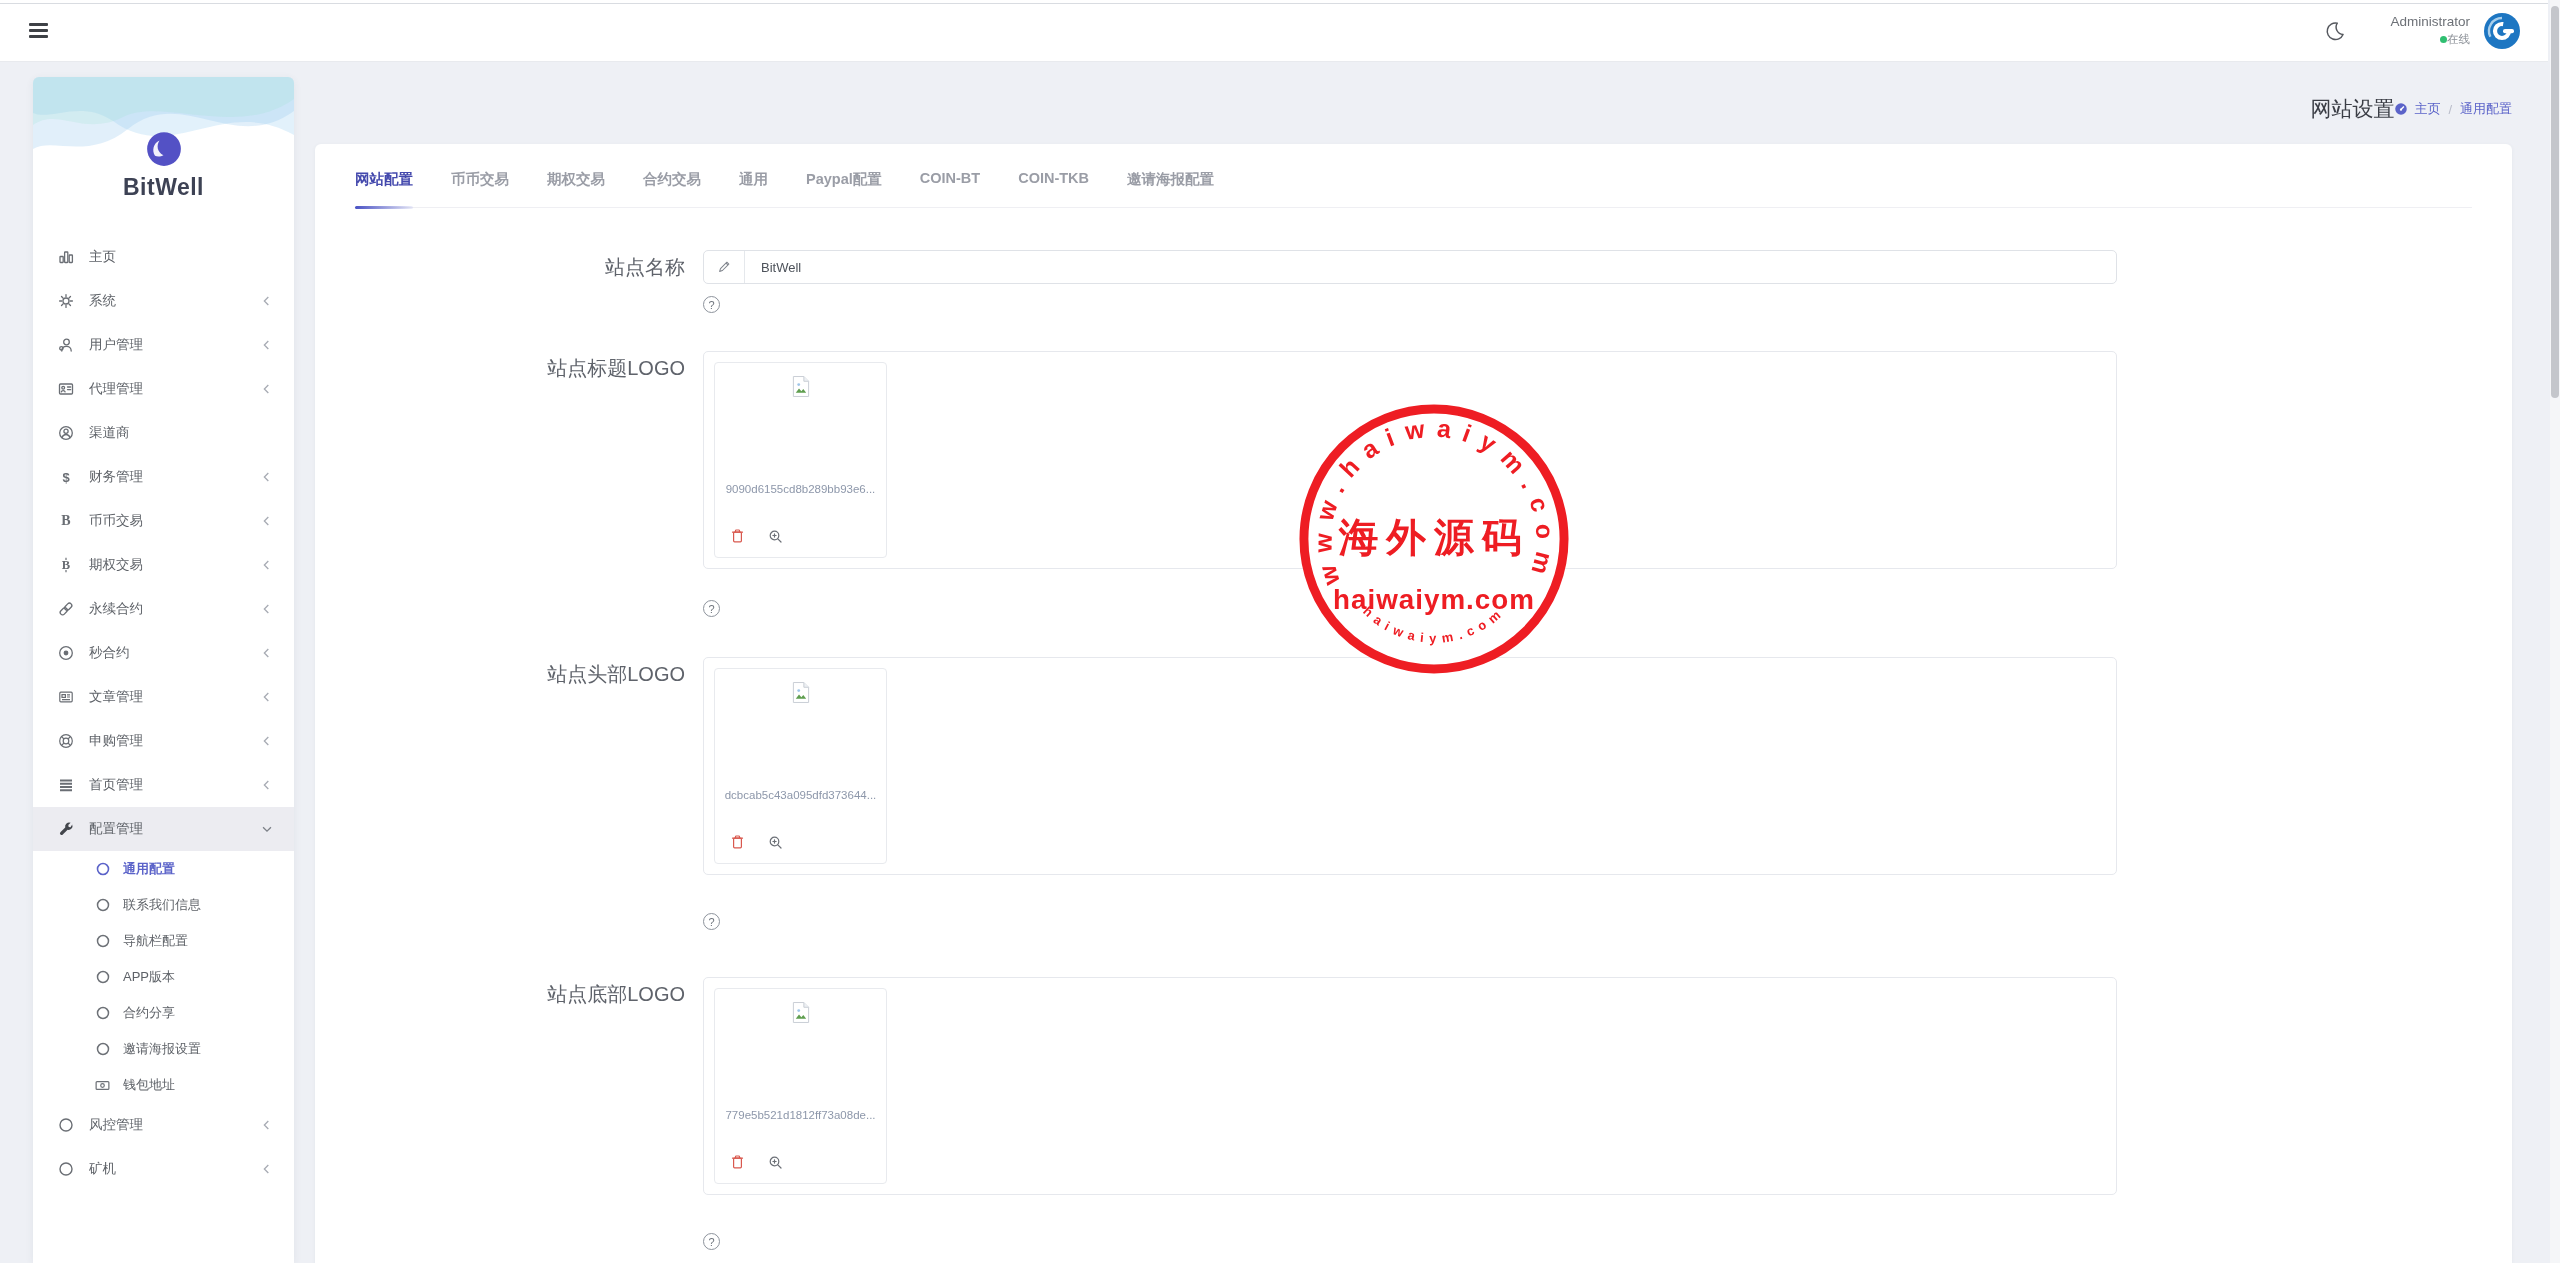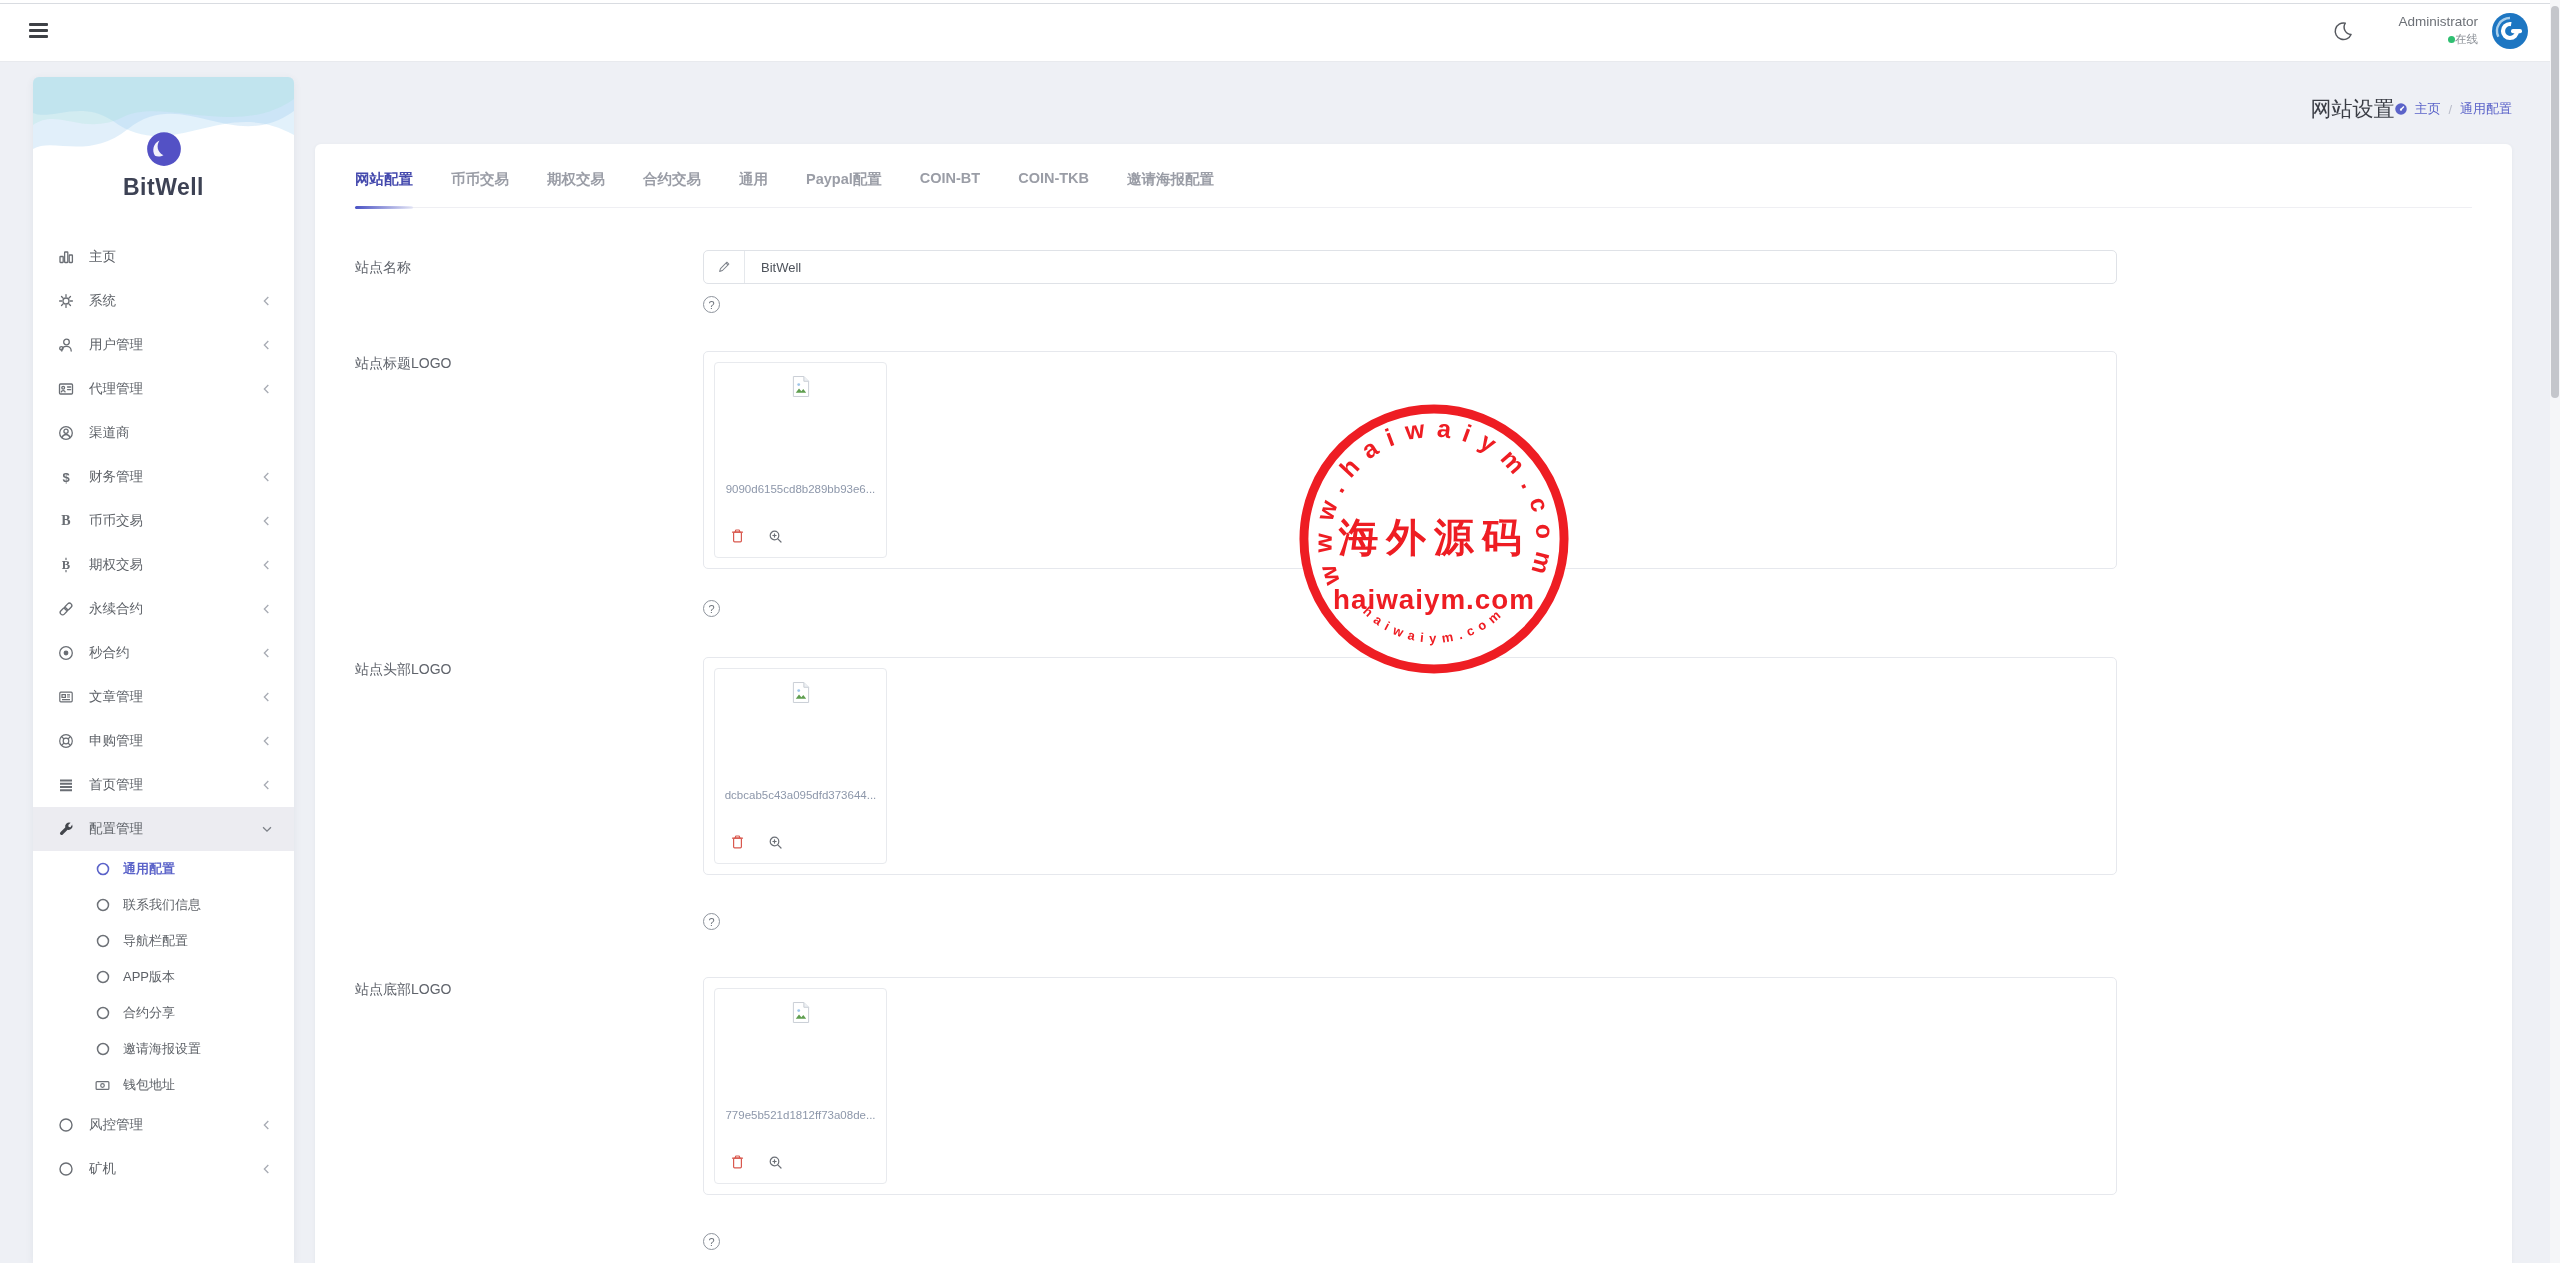--- a/index.html
+++ b/index.html
@@ -1,20 +1,20 @@
 <!DOCTYPE html>
 <html><head>
 <meta charset="utf-8">
 <style>
   html,body{margin:0;padding:0}
   body{width:2560px;height:1263px;position:relative;overflow:hidden;background:#eef0f5;
        font-family:"Liberation Sans","DejaVu Sans",sans-serif;color:#5c6066}
   svg{display:block}
   
-  .topbar{position:absolute;top:0;left:0;right:4px;height:62px;background:#fff;border-bottom:1px solid #e8eaee;
+  .topbar{position:absolute;top:0;left:0;right:12px;height:62px;background:#fff;border-bottom:1px solid #e8eaee;
           display:flex;align-items:center;padding:0 27px;box-sizing:border-box;z-index:3}
   .hairline{position:absolute;top:3px;left:0;right:0;height:1px;background:#d9dce1;z-index:4}
   .burger{cursor:pointer;padding:6px 2px}
   .burger div{width:19px;height:2.6px;background:#3e4146;border-radius:1px;margin:3.2px 0}
   .tb-right{margin-left:auto;display:flex;align-items:center}
   .moon-btn{margin-right:44px;cursor:pointer}
   .user-meta{text-align:right;margin-right:13px}
   .user-name{font-size:13.5px;color:#6d7177}
   .user-status{font-size:11.5px;color:#8b9097;display:flex;align-items:center;justify-content:flex-end;margin-top:3px}
   .dot{width:7px;height:7px;border-radius:50%;background:#2fbf71}
@@ -43,21 +43,21 @@
   .bc-sep{color:#b9bcc9}
   .card{margin-top:19px;background:#fff;border-radius:6px;box-shadow:0 1px 4px rgba(70,80,110,.06);
         padding:0 0 40px 40px;min-height:1060px;box-sizing:border-box}
   .tabs{display:flex;gap:38px;padding-top:26px;height:64px;box-sizing:border-box;border-bottom:1px solid #efeff3;margin-right:40px}
   .tab{font-size:14.5px;color:#9a9da6;font-weight:600;position:relative;cursor:pointer;padding-bottom:17px;white-space:nowrap}
   .tab.active{color:#4449ad}
   .tab-underline{position:absolute;left:0;bottom:-2px;height:3px;width:100%;border-radius:2px;
                  background:linear-gradient(90deg,#4a52c4,rgba(120,130,225,.12))}
   .form{margin-top:42px}
   .frow{display:flex}
-  .flabel{flex:0 0 330px;padding-right:18px;font-size:14px;color:#5f636b;white-space:nowrap}
+  .flabel{flex:0 0 330px;text-align:right;padding-right:18px;font-size:20px;color:#5f636b;white-space:nowrap}
   .flabel.mid{line-height:34px}
   .flabel.top{padding-top:4px}
   .fctrl{width:1414px}
   .ig{display:flex;height:34px;border:1px solid #dfe2e7;border-radius:5px;background:#fff;align-items:stretch;box-sizing:border-box;cursor:text}
   .ig-pre{width:40px;border-right:1px solid #e5e8ec;display:flex;align-items:center;justify-content:center}
   .ig-val{display:flex;align-items:center;padding-left:16px;font-size:13px;color:#4d525a}
   .help{width:17px;height:17px;border:1px solid #8d939c;border-radius:50%;display:flex;align-items:center;justify-content:center;
         font-size:11px;color:#6f757d;cursor:pointer;box-sizing:border-box}
   .up-panel{height:218px;border:1px solid #e6e8ed;border-radius:5px;background:#fff;box-sizing:border-box;padding:10px;cursor:pointer}
   .up-card{width:173px;height:196px;border:1px solid #e8eaee;border-radius:4px;box-sizing:border-box;position:relative;background:#fff}

